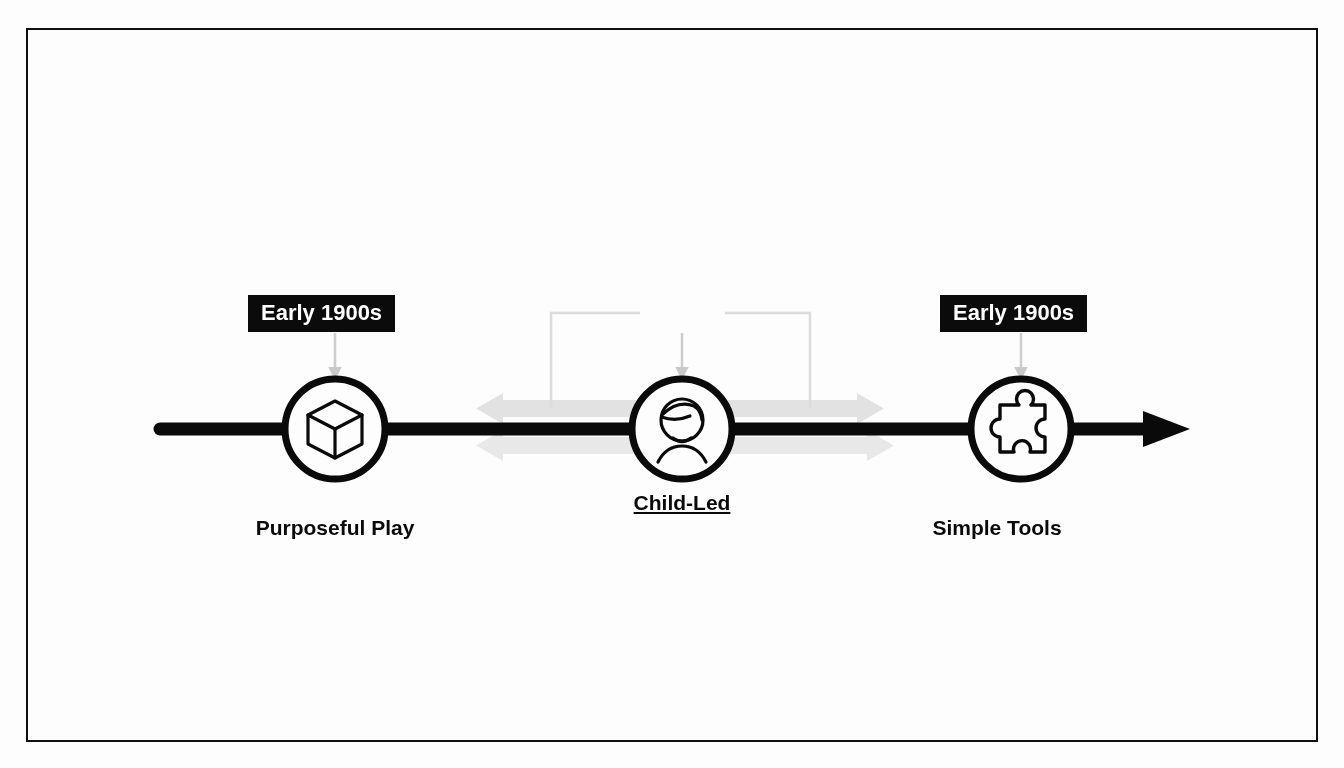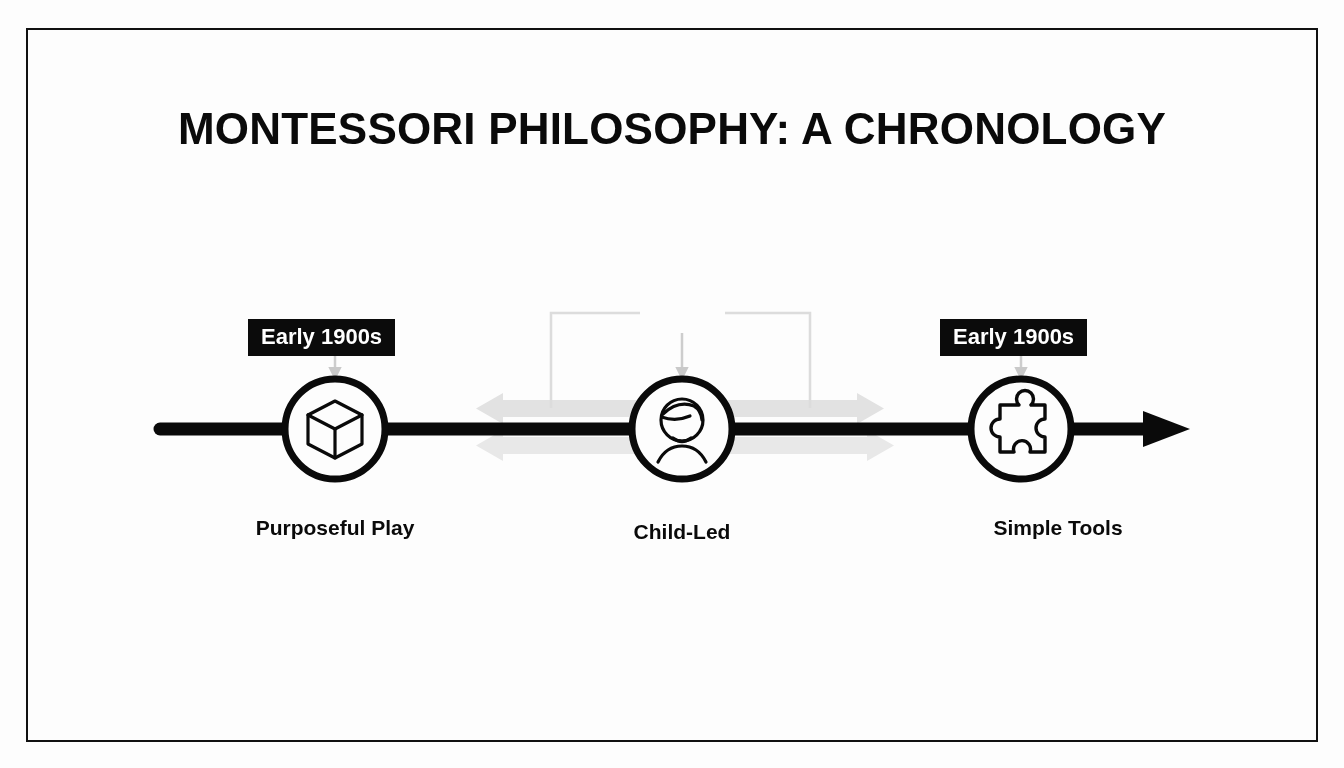--- a/index.html
+++ b/index.html
@@ -55,48 +55,46 @@
   .chip {
     position: absolute;
     background: #0b0b0b;
     color: #ffffff;
     font-size: 22px;
     font-weight: bold;
     font-family: "Liberation Sans", sans-serif;
     padding: 6px 13px 8px 13px;
     white-space: nowrap;
     line-height: 1.05;
-    margin-top: 24px;
   }
   #chip0 { left: 248px; top: 295px; }
   #chip1 { left: 608px; top: 295px; }
   #chip2 { left: 940px; top: 295px; }
   
   .caption {
     position: absolute;
     font-size: 21px;
     font-weight: bold;
     color: #0a0a0a;
     font-family: "Liberation Sans", sans-serif;
     text-align: right;
     white-space: nowrap;
     transform: translateX(-50%);
   }
   #cap0 { left: 335px; top: 516px; }
-  #cap1 { left: 682px; top: 520px; }
-  #cap2 { left: 1058px; top: 516px; }
+  #cap1 { left: 682px; top: 491px; text-decoration: underline; }
+  #cap2 { left: 997px; top: 516px; }
 </style>
 </head>
 <body>
 
 <div id="slide">
 
   <div id="frame"></div>
 
-  <div id="title">MONTESSORI PHILOSOPHY: A CHRONOLOGY</div>
 
   <svg id="canvas" viewBox="0 0 1344 768" xmlns="http://www.w3.org/2000/svg">
 
     <defs>
       <marker id="grayArrowR" viewBox="0 0 10 10" refX="9" refY="5" markerWidth="5" markerHeight="5" orient="auto-start-reverse">
         <path d="M 0 0 L 10 5 L 0 10 z" fill="#e0e0e0"></path>
       </marker>
       <marker id="thinArrow" viewBox="0 0 10 10" refX="9" refY="5" markerWidth="5.5" markerHeight="5.5" orient="auto">
         <path d="M 0 0 L 10 5 L 0 10 z" fill="#c9c9c9"></path>
       </marker>

